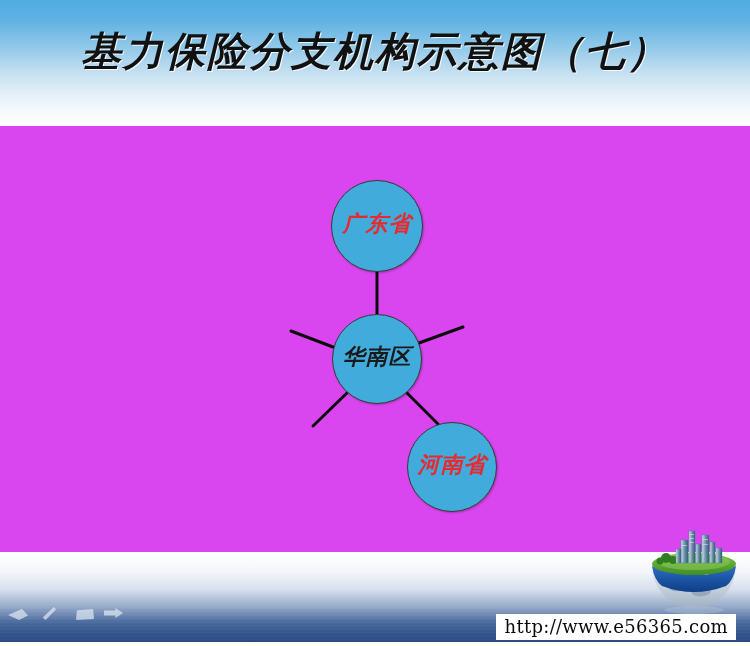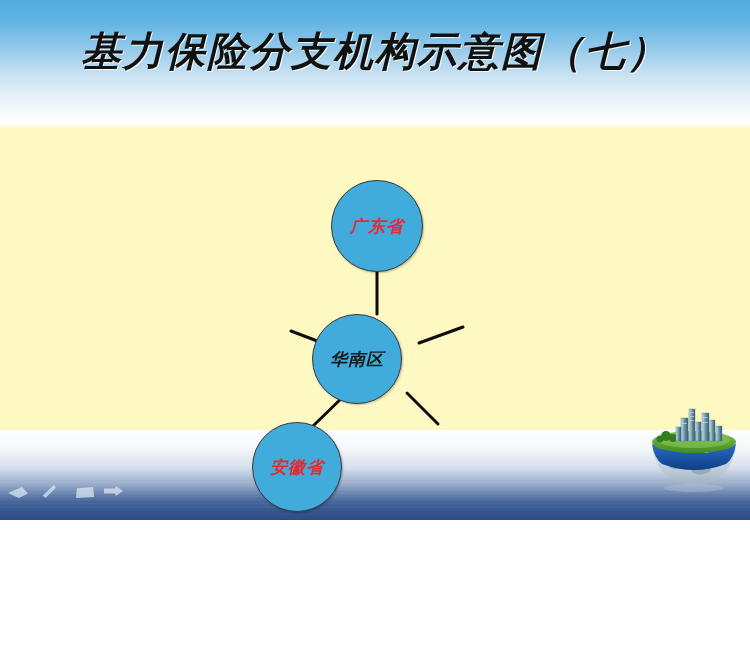--- a/index.html
+++ b/index.html
@@ -7,23 +7,23 @@
     padding: 0;
     background: #ffffff;
   }
   body {
     font-family: "Liberation Sans", sans-serif;
   }
 
   #slide {
     position: relative;
     width: 750px;
-    height: 520px;
+    height: 642px;
     overflow: hidden;
-    background: #fef9c3;
+    background: #d946ef;
   }
 
   
   .sky-band {
     position: absolute;
     left: 0;
     top: 0;
     width: 750px;
     height: 126px;
     background: linear-gradient(to bottom,
@@ -120,22 +120,22 @@
     border-radius: 50%;
     background: #41abdc;
     border: 1px solid #3a3a3a;
     box-shadow: 1px 1px 2px rgba(0,0,0,0.25);
     display: flex;
     align-items: center;
     justify-content: center;
     box-sizing: border-box;
   }
   .node-label {
-    font-family: Liberation Sans, sans-serif;
-    font-size: 17px;
+    font-family: Liberation Mono, monospace;
+    font-size: 22px;
     font-style: italic;
     font-weight: bold;
     letter-spacing: 1px;
     white-space: nowrap;
     line-height: 1;
     user-select: none;
   }
 
   
   .globe-logo {
@@ -184,27 +184,27 @@
         <line x1="347" y1="393" x2="313" y2="426"></line>
         <line x1="333" y1="347" x2="291" y2="331"></line>
       </g>
     </svg>
 
     <div class="node" style="left:331px; top:180px; width:92px; height:92px;">
       <span class="node-label" style="color:#e8292f;">广东省</span>
     </div>
 
 
-
-    <div class="node" style="left:252px; top:422px; width:90px; height:90px;">
-      <span class="node-label" style="color:#e8292f;">安徽省</span>
+    <div class="node" style="left:407px; top:422px; width:90px; height:90px;">
+      <span class="node-label" style="color:#e8292f;">河南省</span>
     </div>
 
 
-    <div class="node" style="left:312px; top:314px; width:90px; height:90px;text-align:right;">
+
+    <div class="node" style="left:332px; top:314px; width:90px; height:90px;text-align:right;">
       <span class="node-label" style="color:#1a1a1a;">华南区</span>
     </div>
   </div>
 
   <svg class="globe-logo" viewBox="0 0 96 96">
     <defs>
       <linearGradient id="oceanGrad" x1="0" y1="0" x2="0" y2="1">
         <stop offset="0%" stop-color="#2f6fc4"></stop>
         <stop offset="45%" stop-color="#1d57a8"></stop>
         <stop offset="100%" stop-color="#0f3f86"></stop>
@@ -260,14 +260,15 @@
       <rect x="44" y="16" width="4" height="1"></rect>
       <rect x="44" y="20" width="4" height="1"></rect>
       <rect x="57" y="17" width="5" height="1"></rect>
       <rect x="57" y="22" width="5" height="1"></rect>
       <rect x="36" y="23" width="5" height="1"></rect>
     </g>
 
     <ellipse cx="48" cy="88" rx="30" ry="4" fill="#aebfd2" opacity="0.45"></ellipse>
   </svg>
 
+  <div class="watermark">http://www.e56365.com</div>
 
 </div>
 
 </body></html>

